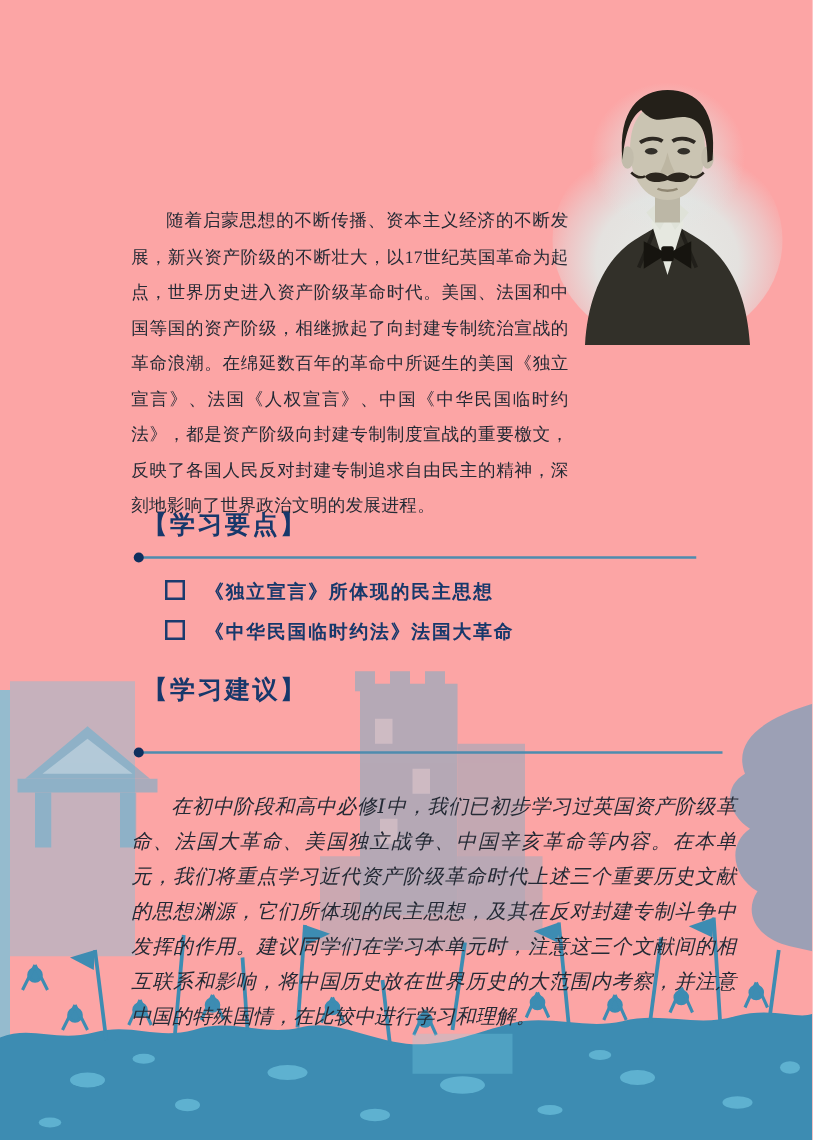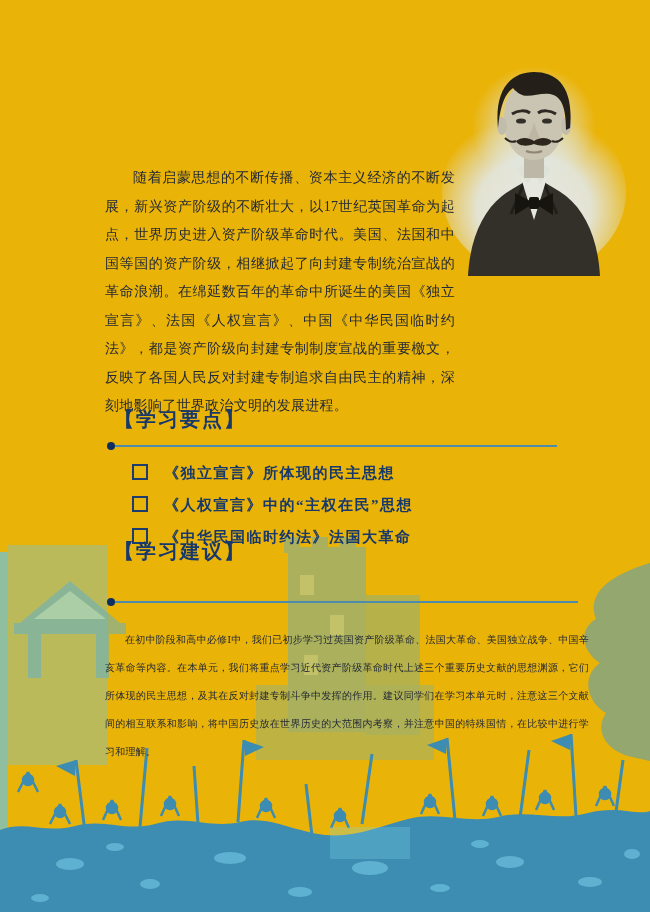--- a/index.html
+++ b/index.html
@@ -1,18 +1,18 @@
 <!DOCTYPE html>
 <html><head>
 <meta charset="utf-8">
 <style>
   html,body { margin:0; padding:0; }
   .page {
     position:relative; width:650px; height:912px;
-    background:#eab308; overflow:hidden;
+    background:#fca5a5; overflow:hidden;
     font-family:"Liberation Serif","DejaVu Serif",serif;
   }
   .bg-layer { position:absolute; pointer-events:none; }
   .edge-strip { left:0; top:552px; width:8px; height:282px; background:#69c4e0; opacity:.7; }
   .watermark-svg { left:0; top:535px; width:650px; height:230px; }
   .crowd-svg { left:0; top:732px; width:650px; height:180px; }
   .portrait { position:absolute; left:438px; top:42px; width:192px; height:234px; z-index:2; }
   .content { position:absolute; left:0; top:0; width:650px; height:912px; z-index:3; }
 
   .intro {
@@ -40,22 +40,22 @@
   .kp-check {
     width:12px; height:12px; border:2px solid #1c3b6e; margin-right:16px;
     flex:none; background:transparent;
   }
   .kp-label {
     font-size:15px; font-weight:bold; color:#17386b; letter-spacing:1.5px;
     white-space:nowrap;
   }
   .suggest {
     position:absolute; left:105px; top:616px; width:484px;
-    font-size:10px; line-height:28px; letter-spacing:.2px;
-    color:#242a35; text-align:justify; text-indent:2em;
+    font-size:16px; line-height:28px; letter-spacing:.2px;
+    color:#242a35; text-align:justify; text-indent:2em;font-style:italic;
   }
 </style>
 </head>
 <body>
 
 <div class="page">
 
   <div class="bg-layer edge-strip"></div>
 
   <svg class="bg-layer watermark-svg" viewBox="0 0 650 230" xmlns="http://www.w3.org/2000/svg">
@@ -206,24 +206,20 @@
     <div class="rule rule-keypoints">
       <span class="rule-dot"></span>
     </div>
     <div class="kp-list">
       <div class="kp-item">
         <span class="kp-check"></span>
         <span class="kp-label">《独立宣言》所体现的民主思想</span>
       </div>
       <div class="kp-item">
         <span class="kp-check"></span>
-        <span class="kp-label">《人权宣言》中的“主权在民”思想</span>
-      </div>
-      <div class="kp-item">
-        <span class="kp-check"></span>
         <span class="kp-label">《中华民国临时约法》法国大革命</span>
       </div>
     </div>
 
     <div class="section-title title-suggest">【学习建议】</div>
     <div class="rule rule-suggest">
       <span class="rule-dot"></span>
     </div>
     <p class="suggest">在初中阶段和高中必修Ⅰ中，我们已初步学习过英国资产阶级革命、法国大革命、美国独立战争、中国辛亥革命等内容。在本单元，我们将重点学习近代资产阶级革命时代上述三个重要历史文献的思想渊源，它们所体现的民主思想，及其在反对封建专制斗争中发挥的作用。建议同学们在学习本单元时，注意这三个文献间的相互联系和影响，将中国历史放在世界历史的大范围内考察，并注意中国的特殊国情，在比较中进行学习和理解。</p>
 

